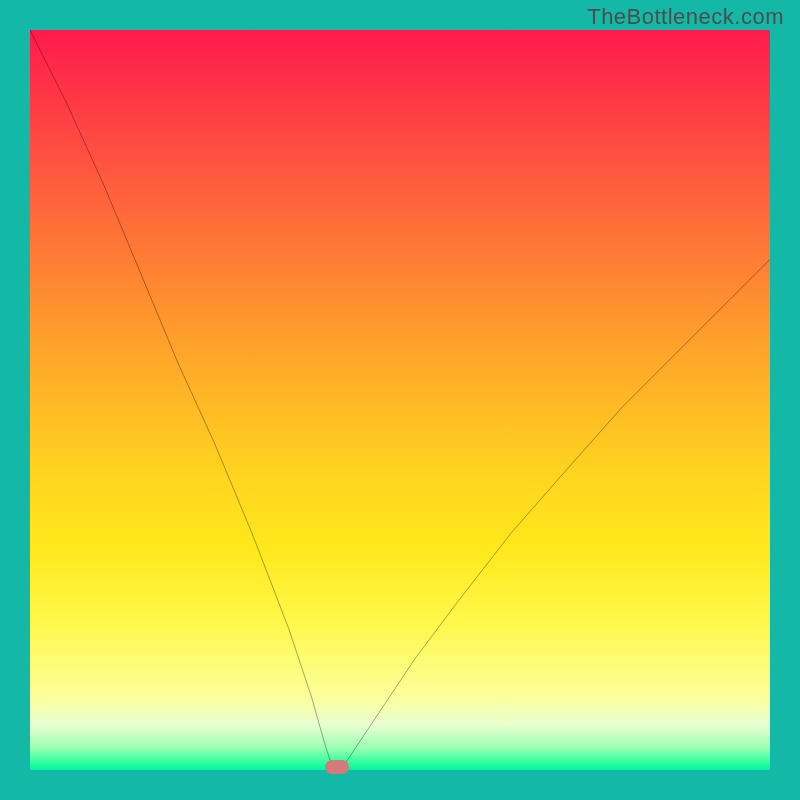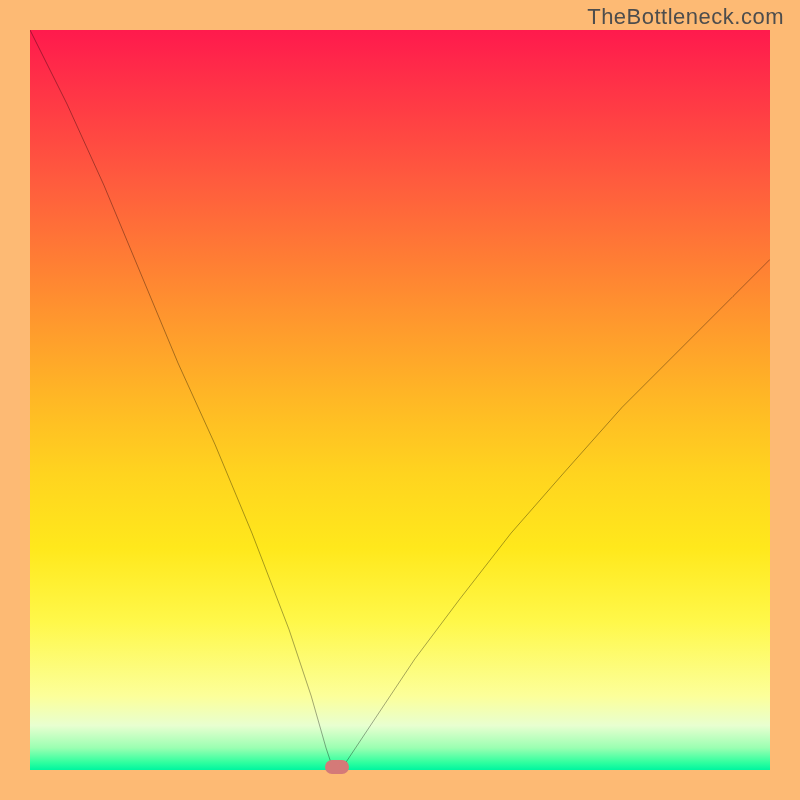--- a/index.html
+++ b/index.html
@@ -8,21 +8,21 @@
     width: 800px;
     height: 800px;
     background: #000;
     overflow: hidden;
     font-family: Arial, Helvetica, sans-serif;
   }
   .frame {
     position: relative;
     width: 800px;
     height: 800px;
-    background: #fdba74;
+    background: #14b8a6;
   }
   .watermark {
     position: absolute;
     top: 4px;
     right: 16px;
     color: #4d4d4d;
     font-size: 22px;
     letter-spacing: 0.5px;
     font-weight: 400;
     z-index: 4;

